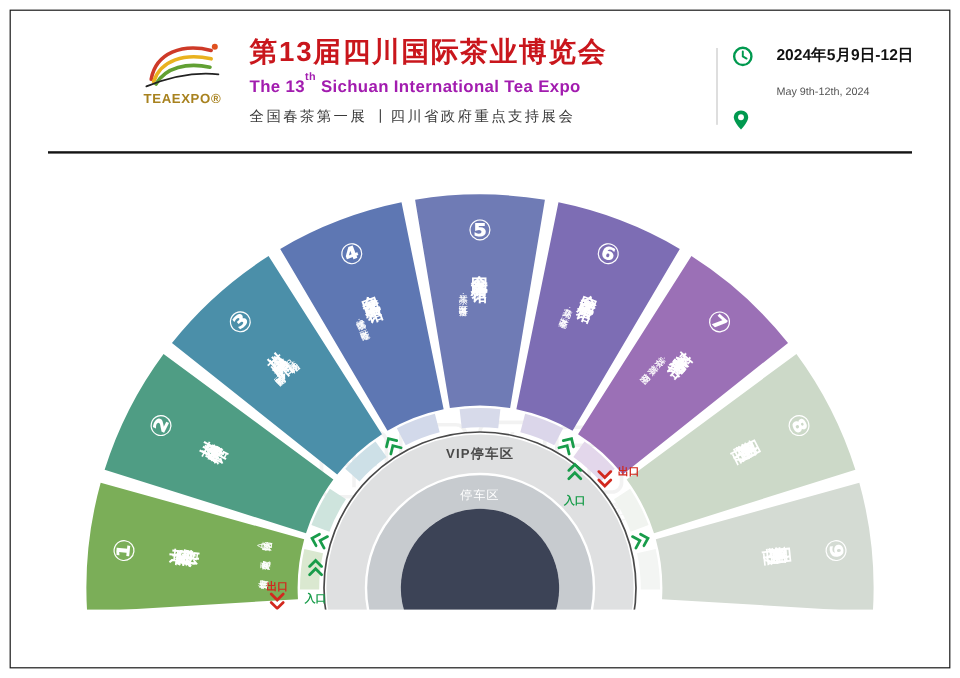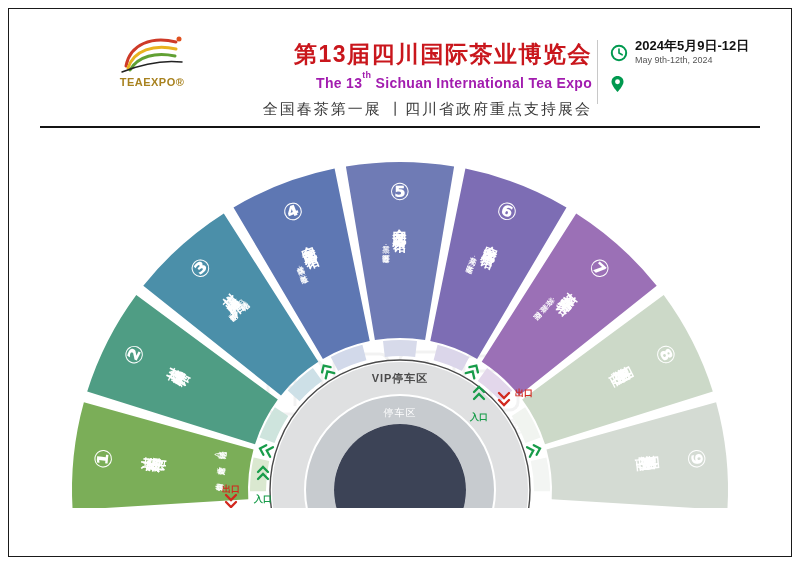--- a/index.html
+++ b/index.html
@@ -6,34 +6,34 @@
   .page{position:absolute;inset:0;width:800px;height:565px;font-family:"Liberation Sans","DejaVu Sans",sans-serif;background:#fff;}
   .frame{position:absolute;left:8px;top:8px;right:8px;bottom:8px;border:1px solid #1a1a1a;z-index:30;pointer-events:none;}
 
   
   .ufi{position:absolute;left:52px;top:34px;width:62px;}
   .ufi-word{font-size:18px;font-weight:bold;color:#8B6914;letter-spacing:1px;line-height:16px;}
   .ufi-line{font-size:9px;font-weight:bold;color:#E8820C;line-height:10.5px;}
   .tealogo{position:absolute;left:116px;top:32px;width:72px;text-align:center;}
   .tea-word{font-size:11px;font-weight:bold;color:#A8821F;letter-spacing:0.5px;margin-top:-2px;}
 
-  .title-block{position:absolute;left:208px;top:39px;width:384px;text-align:right;}
+  .title-block{position:absolute;left:208px;top:28px;width:384px;text-align:left;}
   .title-cn{font-size:23px;font-weight:bold;color:#C9161C;letter-spacing:1.5px;}
   .title-en{font-size:14px;font-weight:bold;color:#a21caf;margin-top:4px;letter-spacing:0.3px;}
   .title-en sup{font-size:9px;position:relative;top:-4px;}
-  .subtitle{font-size:15px;color:#3a3a3a;margin-top:9px;letter-spacing:2px;}
+  .subtitle{font-size:12px;color:#3a3a3a;margin-top:9px;letter-spacing:2px;}
 
   .vdivider{position:absolute;left:597px;top:40px;width:1px;height:64px;background:#c8c8c8;}
 
   .info{position:absolute;left:610px;top:37px;width:172px;}
-  .info-row{display:flex;gap:7px;margin-bottom:8px;align-items:flex-end;}
+  .info-row{display:flex;gap:19px;margin-bottom:8px;align-items:flex-start;}
   .info-icon{flex:0 0 auto;margin-top:1px;}
   .info-cn{font-size:13px;font-weight:bold;color:#111;}
   .info-cn2{font-size:12.5px;font-weight:bold;color:#111;}
-  .info-en{font-size:9px;color:#555;margin-top:0;line-height:10.5px;}
+  .info-en{font-size:9px;color:#555;margin-top:16px;line-height:10.5px;}
 
   .rule{position:absolute;left:40px;top:126px;width:720px;height:2px;background:#141414;}
 
   #plan-svg{position:absolute;left:0;top:128px;width:800px;height:437px;z-index:1;}
 
   
   .hnum{font-size:24px;fill:#ffffff;text-anchor:middle;font-weight:bold;}
   .hname{font-size:14px;fill:#ffffff;font-weight:bold;letter-spacing:2px;writing-mode:vertical-rl;text-orientation:upright;}
   .hsub{font-size:7.5px;fill:#ffffff;writing-mode:vertical-rl;text-orientation:upright;}
   .ring-label-vip{font-size:11px;fill:#4a4a4a;font-weight:bold;text-anchor:middle;letter-spacing:1px;}

